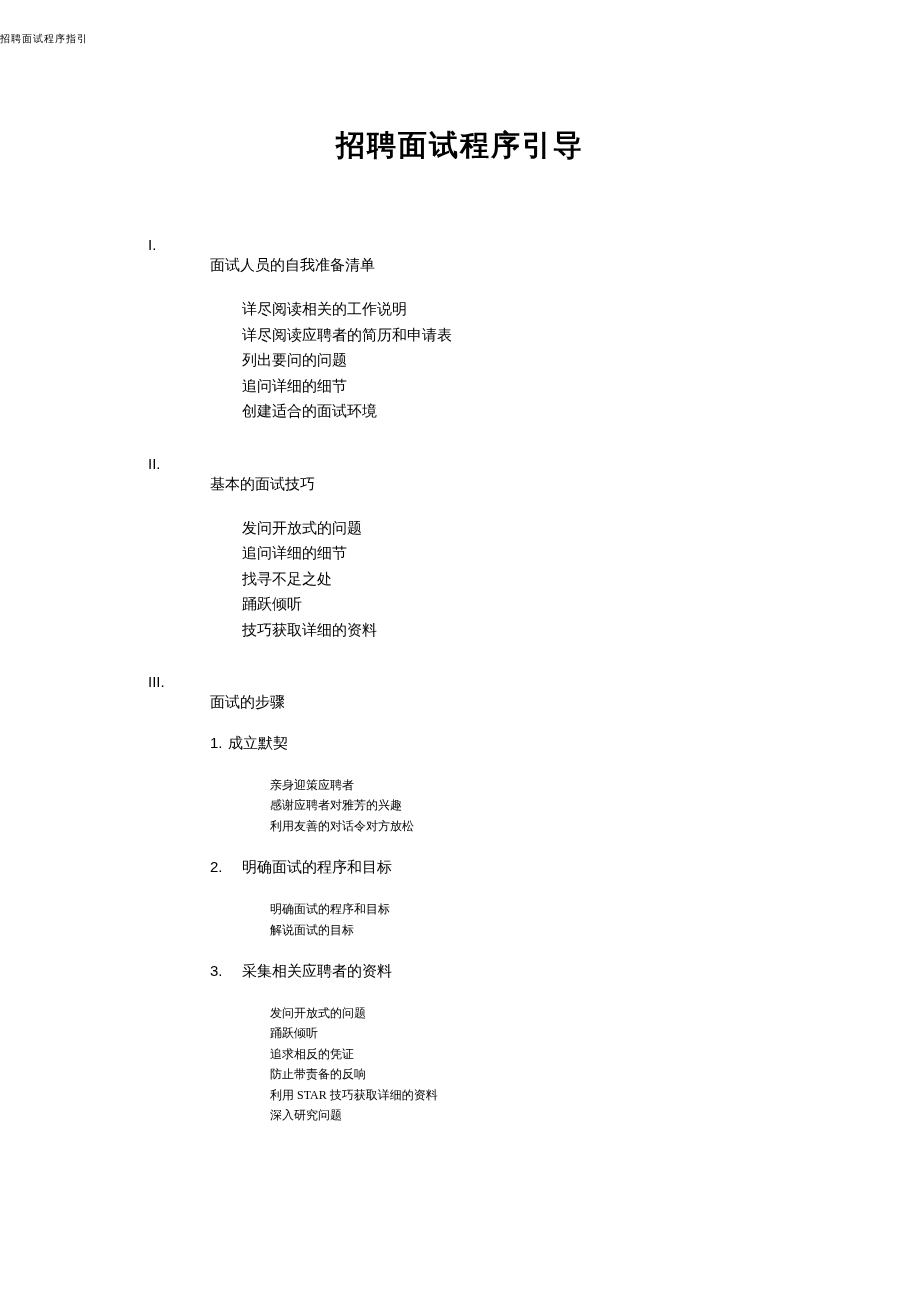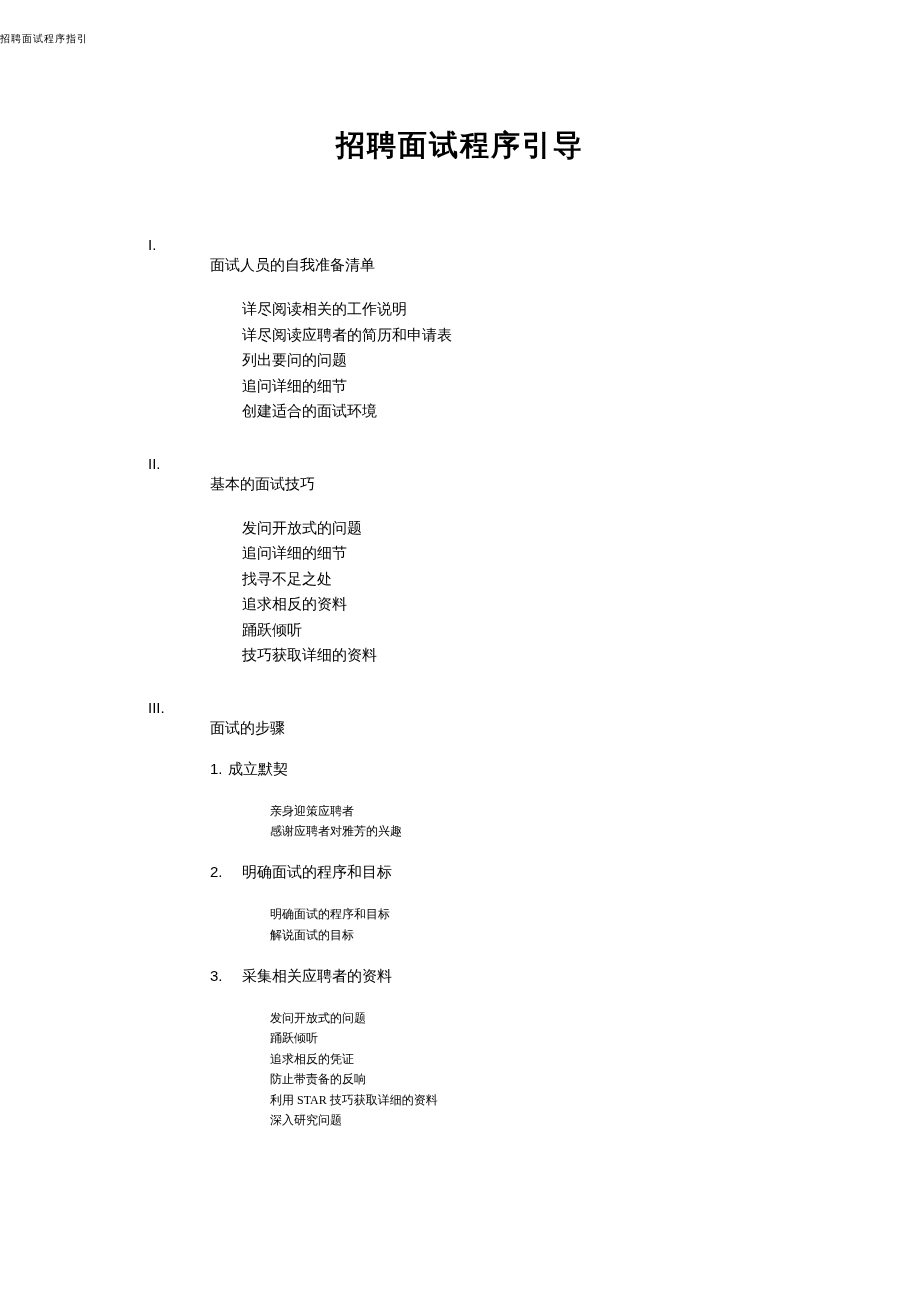--- a/index.html
+++ b/index.html
@@ -111,38 +111,38 @@
       </div>
       <div class="section">
         <div class="section-header">
           <span class="section-num">II.</span>
           <span class="section-title">基本的面试技巧</span>
         </div>
         <div class="items">
           <div class="item">发问开放式的问题</div>
           <div class="item">追问详细的细节</div>
           <div class="item">找寻不足之处</div>
-          <div class="item">追求相反的资料</div>
           <div class="item">踊跃倾听</div>
           <div class="item">技巧获取详细的资料</div>
         </div>
       </div>
       <div class="section">
         <div class="section-header">
           <span class="section-num">III.</span>
           <span class="section-title">面试的步骤</span>
         </div>
         <div class="subsection">
           <div class="subsection-header">
             <span class="subsection-num-tight">1.</span>
             <span class="subsection-title">成立默契</span>
           </div>
           <div class="subitems">
             <div class="subitem">亲身迎策应聘者</div>
             <div class="subitem">感谢应聘者对雅芳的兴趣</div>
+            <div class="subitem">利用友善的对话令对方放松</div>
           </div>
         </div>
         <div class="subsection">
           <div class="subsection-header">
             <span class="subsection-num">2.</span>
             <span class="subsection-title">明确面试的程序和目标</span>
           </div>
           <div class="subitems">
             <div class="subitem">明确面试的程序和目标</div>
             <div class="subitem">解说面试的目标</div>

